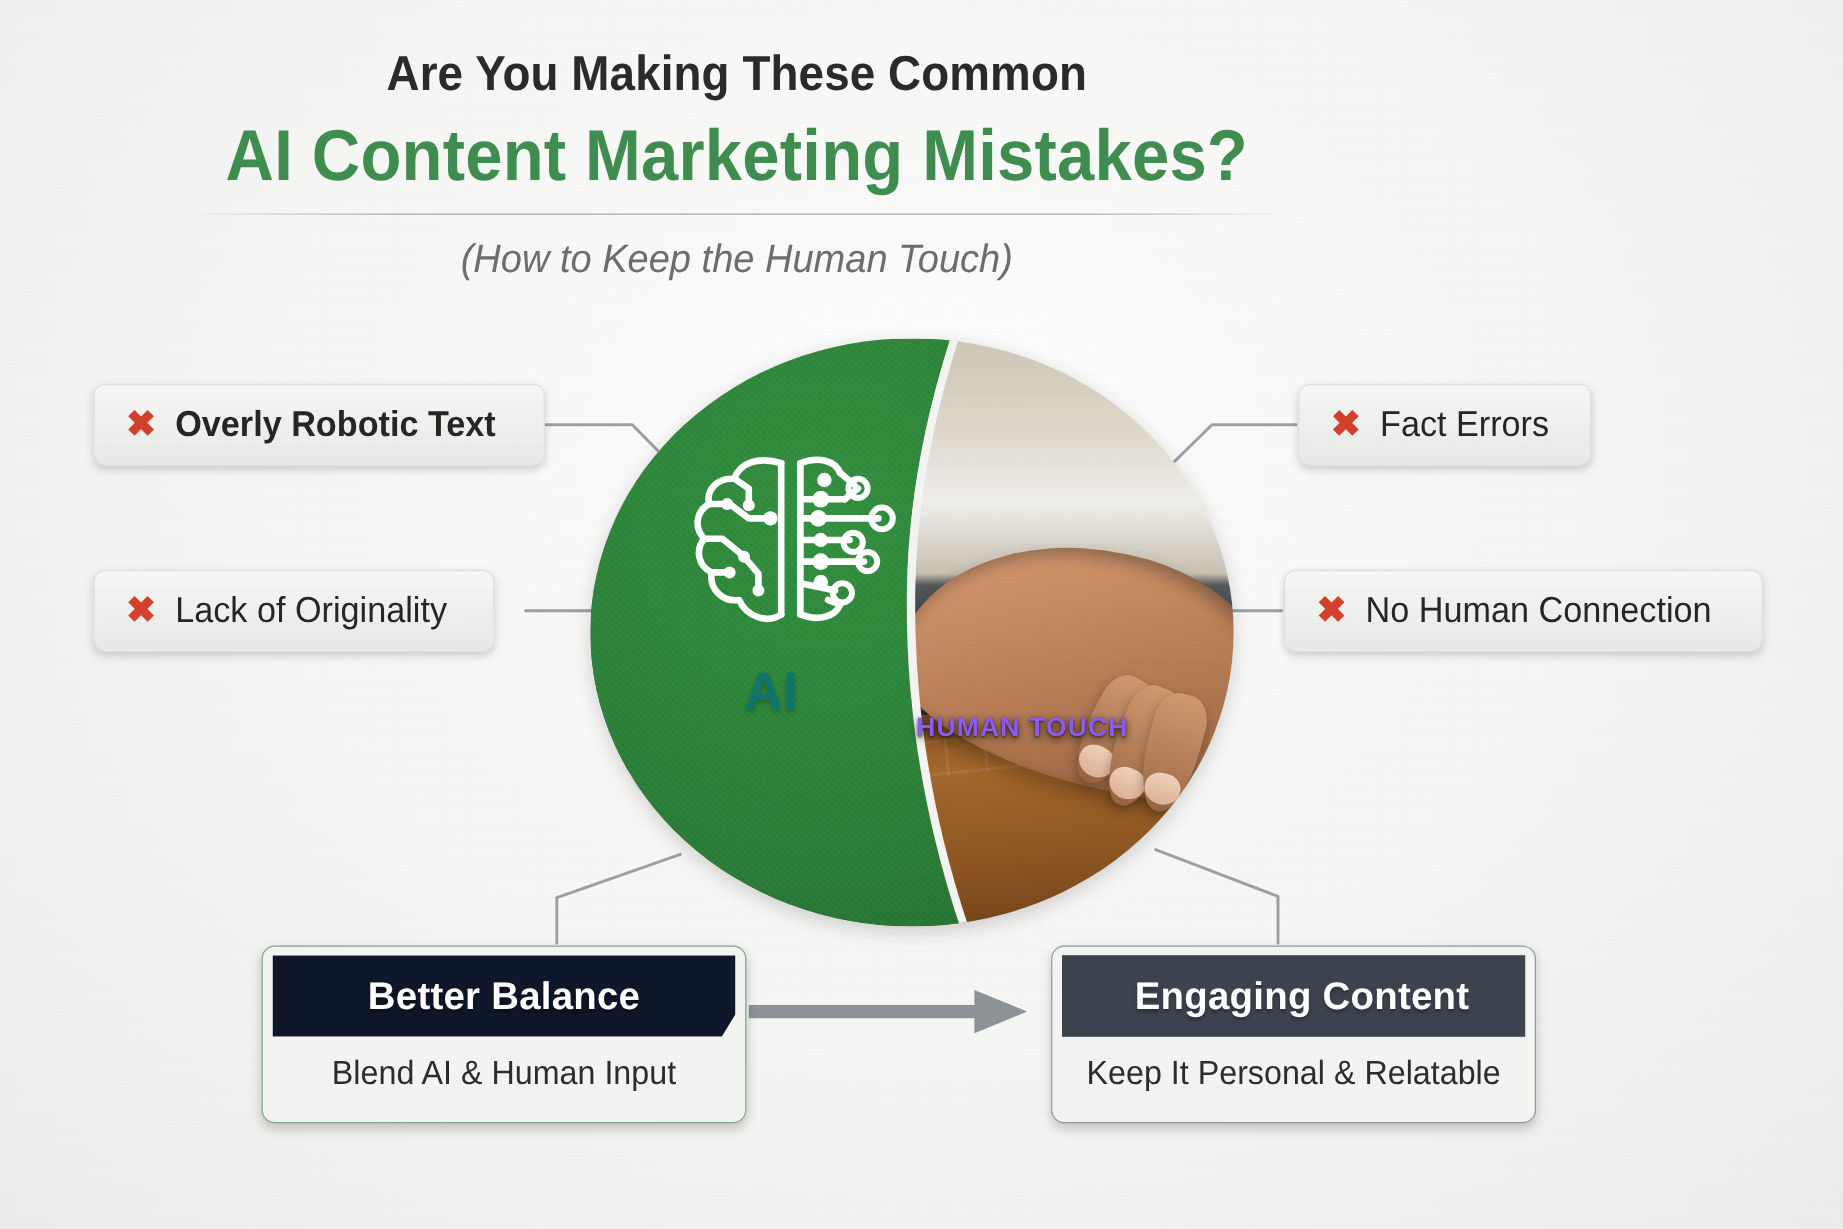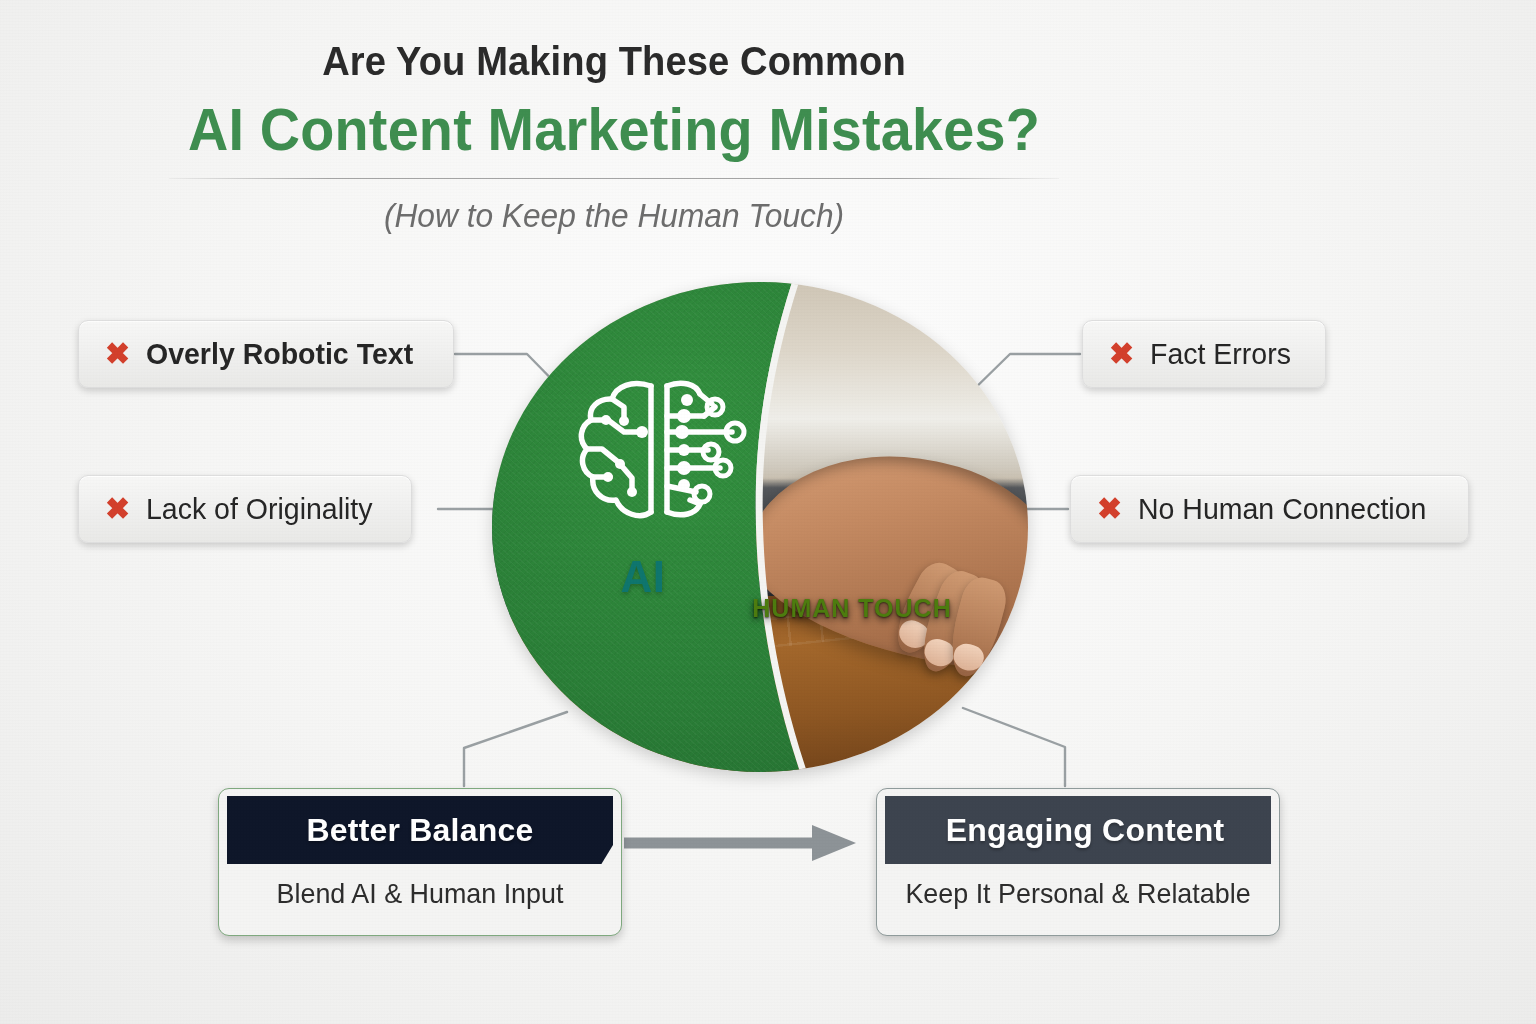--- a/index.html
+++ b/index.html
@@ -141,21 +141,21 @@
   
   .lbl-ai {
     position:absolute; left:36px; top:272px; width:230px;
     text-align:center; color:#0f766e; font-weight:bold; line-height:1.05;
     text-shadow:0 2px 4px rgba(0,0,0,.25);
   }
   .lbl-ai .big { font-size:44px; letter-spacing:.5px; display:block; }
   .lbl-ai .small { font-size:33px; letter-spacing:1.5px; display:block; }
   .lbl-human {
     position:absolute; left:252px; top:312px; width:216px;
-    text-align:center; color:#4d7c0f; font-weight:bold; font-size:25px;
+    text-align:center; color:#8b5cf6; font-weight:bold; font-size:22px;
     line-height:1.12; letter-spacing:1px;
     text-shadow:0 3px 7px rgba(0,0,0,.72), 0 1px 2px rgba(0,0,0,.6);
   }
 
   
   .connectors { position:absolute; inset:0; pointer-events:none; }
 
   
   .pill {
     position:absolute;

